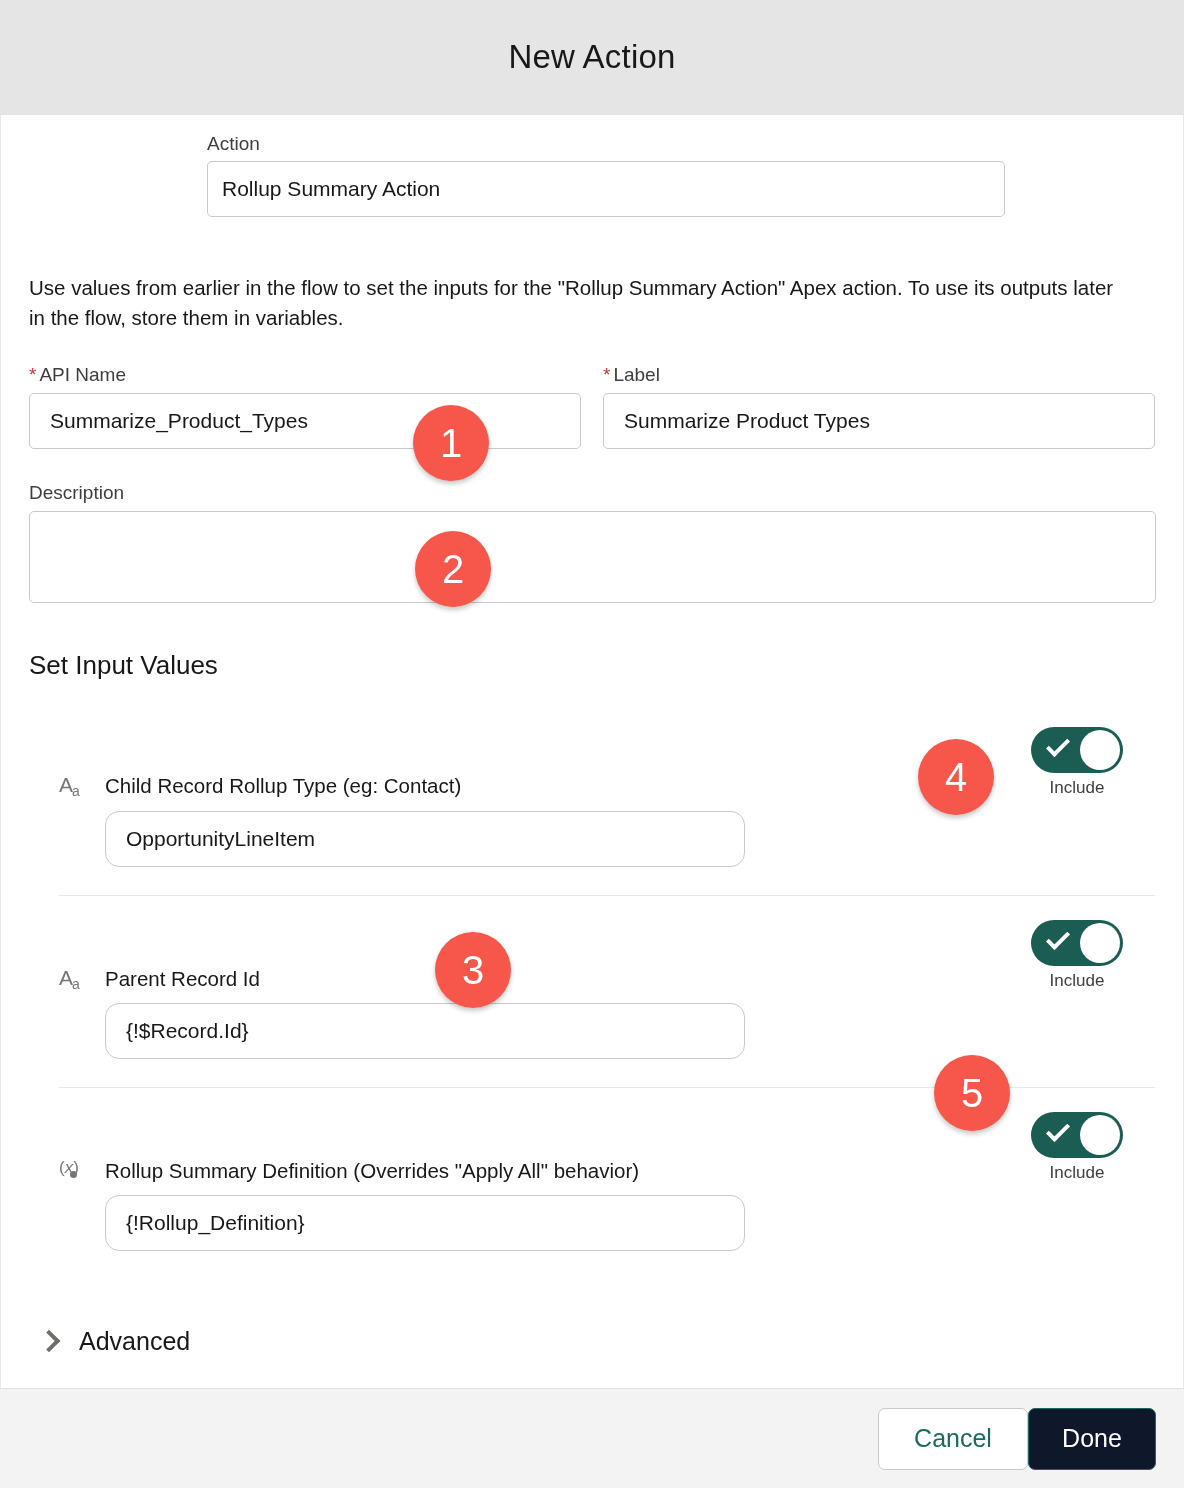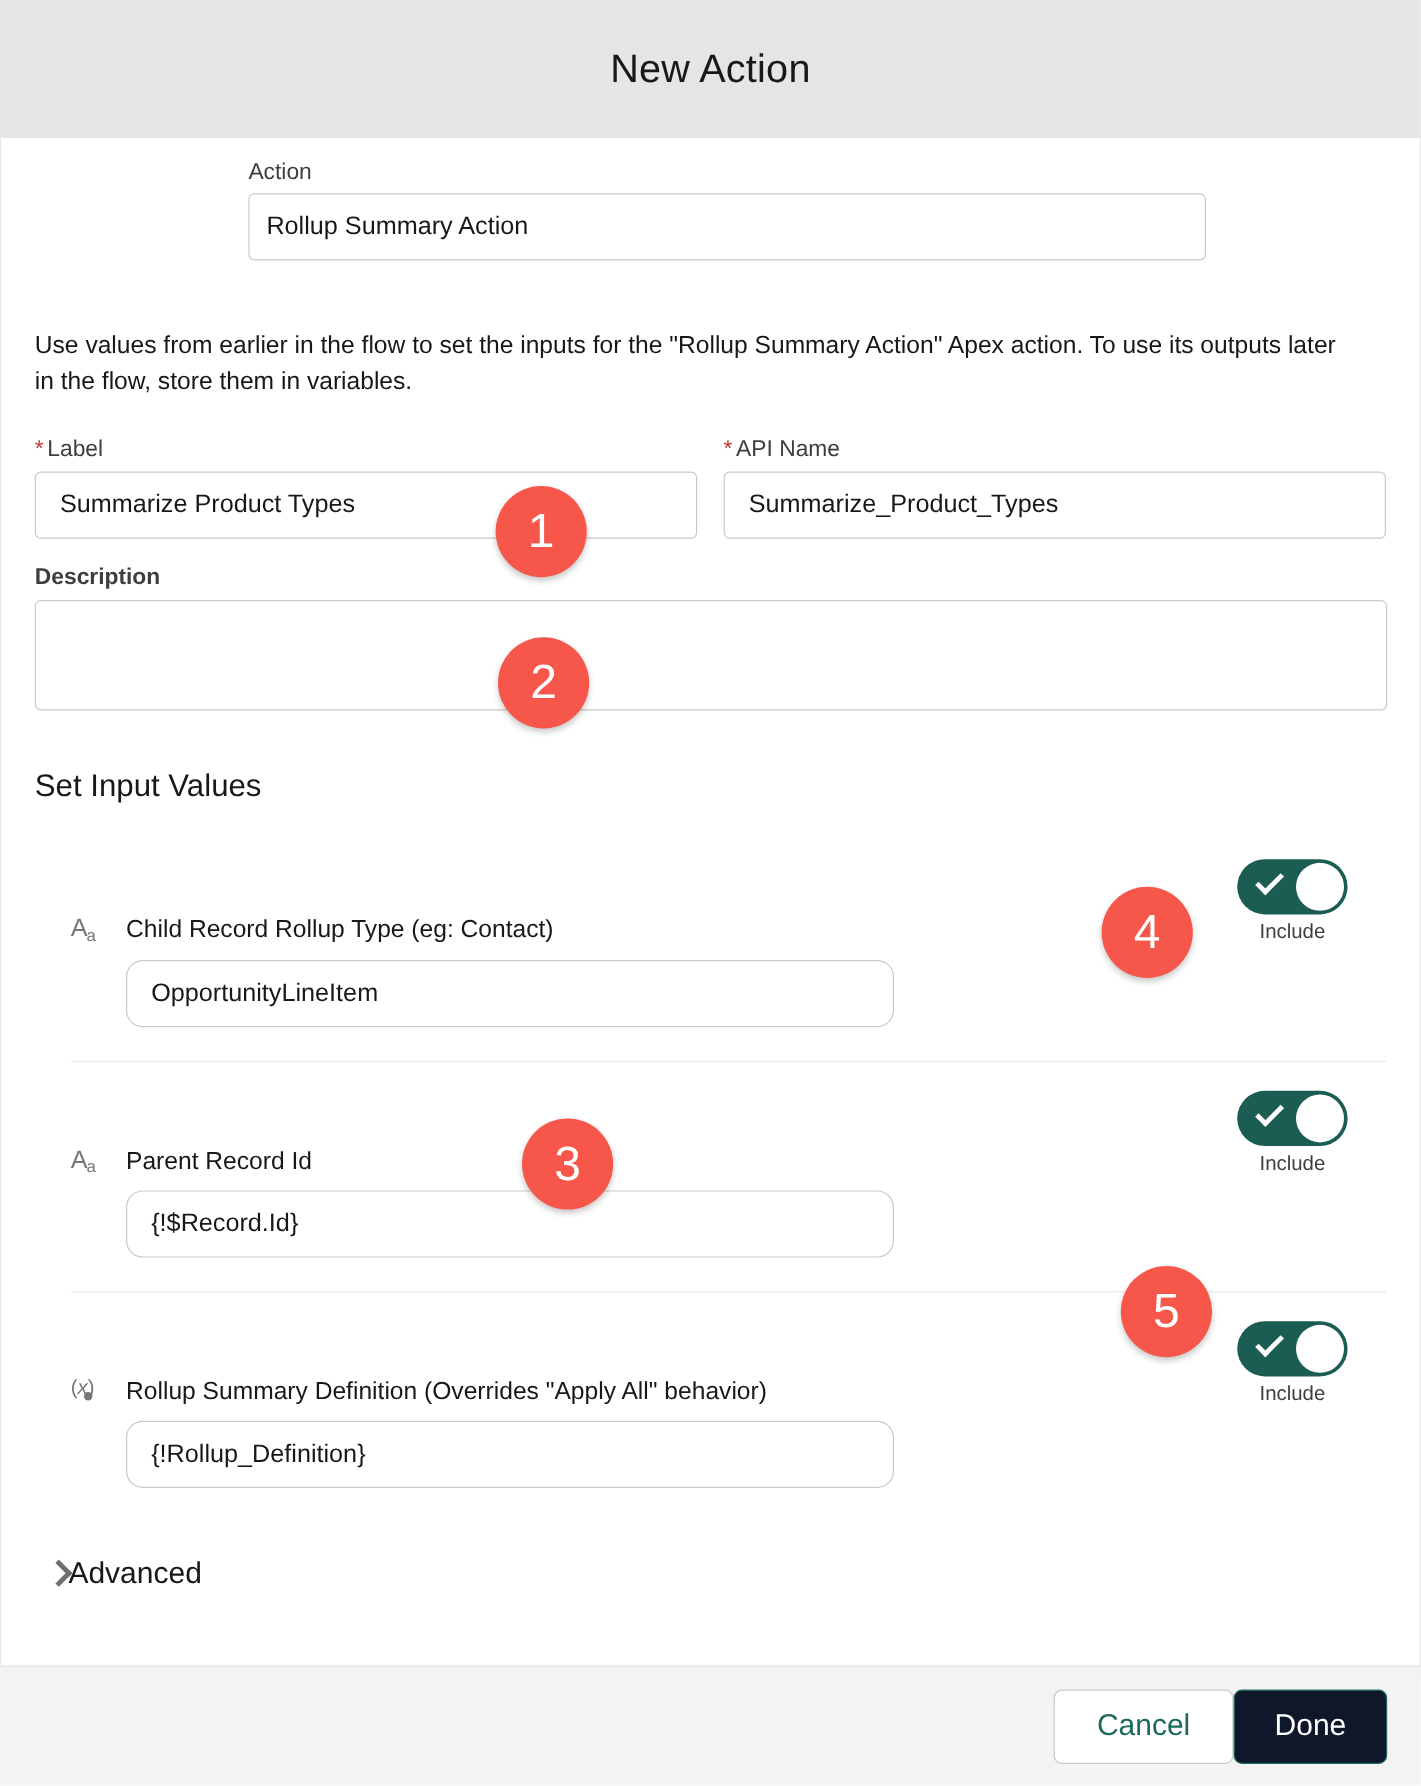--- a/index.html
+++ b/index.html
@@ -93,21 +93,21 @@
     border-radius:5px;
     background:#fff;
     display:flex;
     align-items:center;
     padding:0 20px;
     font-size:21px;
     color:#181818;
   }
 
   
-  .desc-block{ margin-top:22px; position:relative;font-weight:bold; }
+  .desc-block{ margin-top:33px; position:relative; }
   .desc-area{
     width:1127px;
     height:92px;
     border:1px solid #c9c9c9;
     border-radius:5px;
     background:#fff;
     position:relative;
   }
 
   
@@ -195,23 +195,24 @@
     transform:rotate(-45deg);
   }
   .toggle-label{
     margin-top:5px;
     font-size:17px;
     color:#3e3e3c;
   }
 
   
   .advanced{
-    margin-top:29px;
-    display:flex;
-    align-items:center;
+    margin-top:48px;
+    display:flex;
+    align-items:center;
+    gap:22px;
   }
   .chev{
     width:16px;height:16px;
     border-right:4px solid #706e6b;
     border-bottom:4px solid #706e6b;
     transform:rotate(-45deg);
     margin-left:12px;
   }
   .advanced-text{ font-size:25px; color:#181818; }
 
@@ -280,27 +281,27 @@
 <div class="modal-body">
 
   <div class="action-block">
     <div class="action-label">Action</div>
     <div class="action-input">Rollup Summary Action</div>
   </div>
 
   <div class="help-text">Use values from earlier in the flow to set the inputs for the "Rollup Summary Action" Apex action. To use its outputs later in the flow, store them in variables.</div>
 
   <div class="field-row">
+    <div class="field api-f">
+      <span class="field-label"><span class="req">*</span><span>API Name</span></span>
+      <div class="text-input">Summarize_Product_Types</div>
+    </div>
     <div class="field label-f">
       <span class="field-label"><span class="req">*</span><span>Label</span></span>
       <div class="text-input">Summarize Product Types</div>
-    </div>
-    <div class="field api-f">
-      <span class="field-label"><span class="req">*</span><span>API Name</span></span>
-      <div class="text-input">Summarize_Product_Types</div>
     </div>
   </div>
 
   <div class="desc-block">
     <span class="field-label">Description</span>
     <div class="desc-area" title=""></div>
   </div>
 
   <div class="section-title">Set Input Values</div>
 

